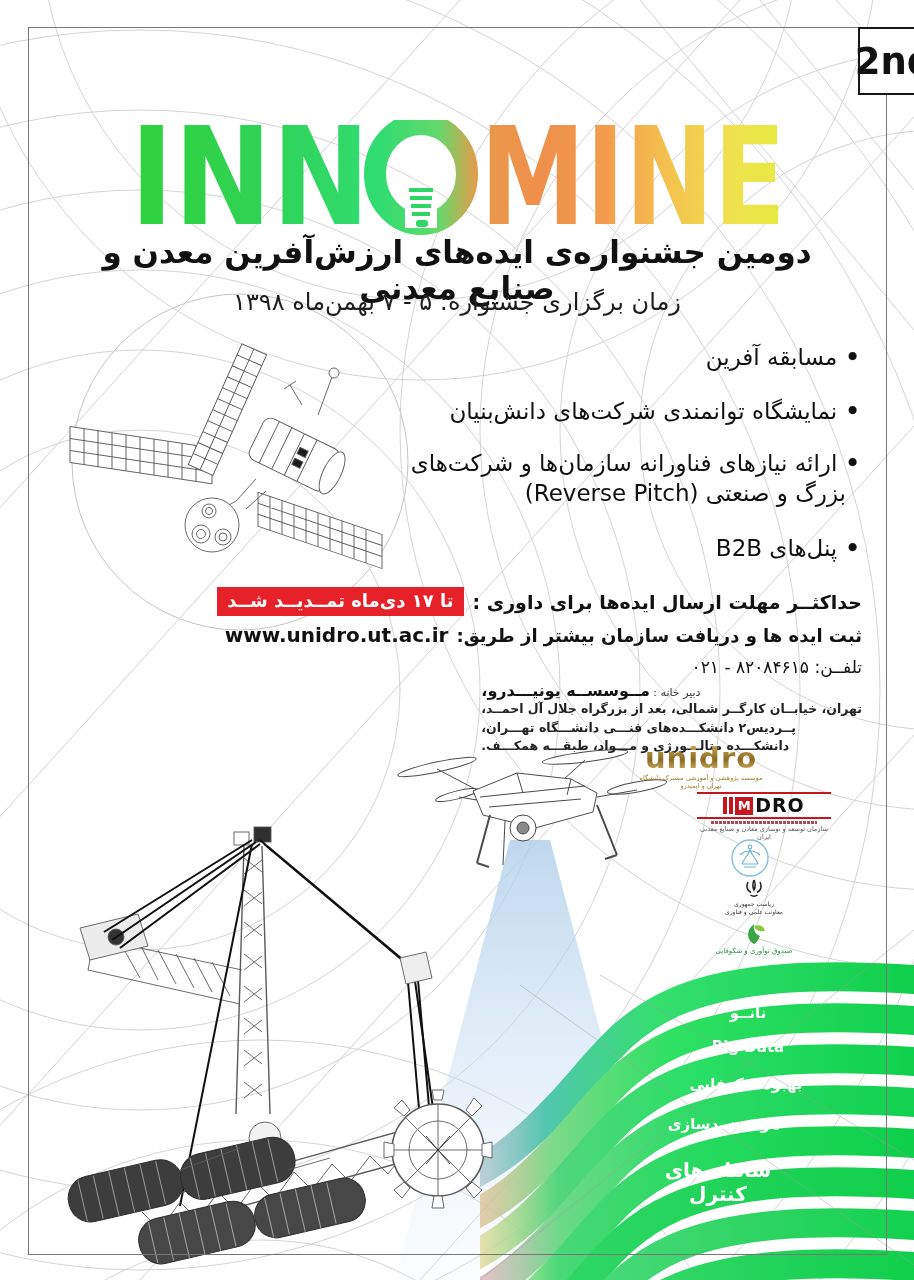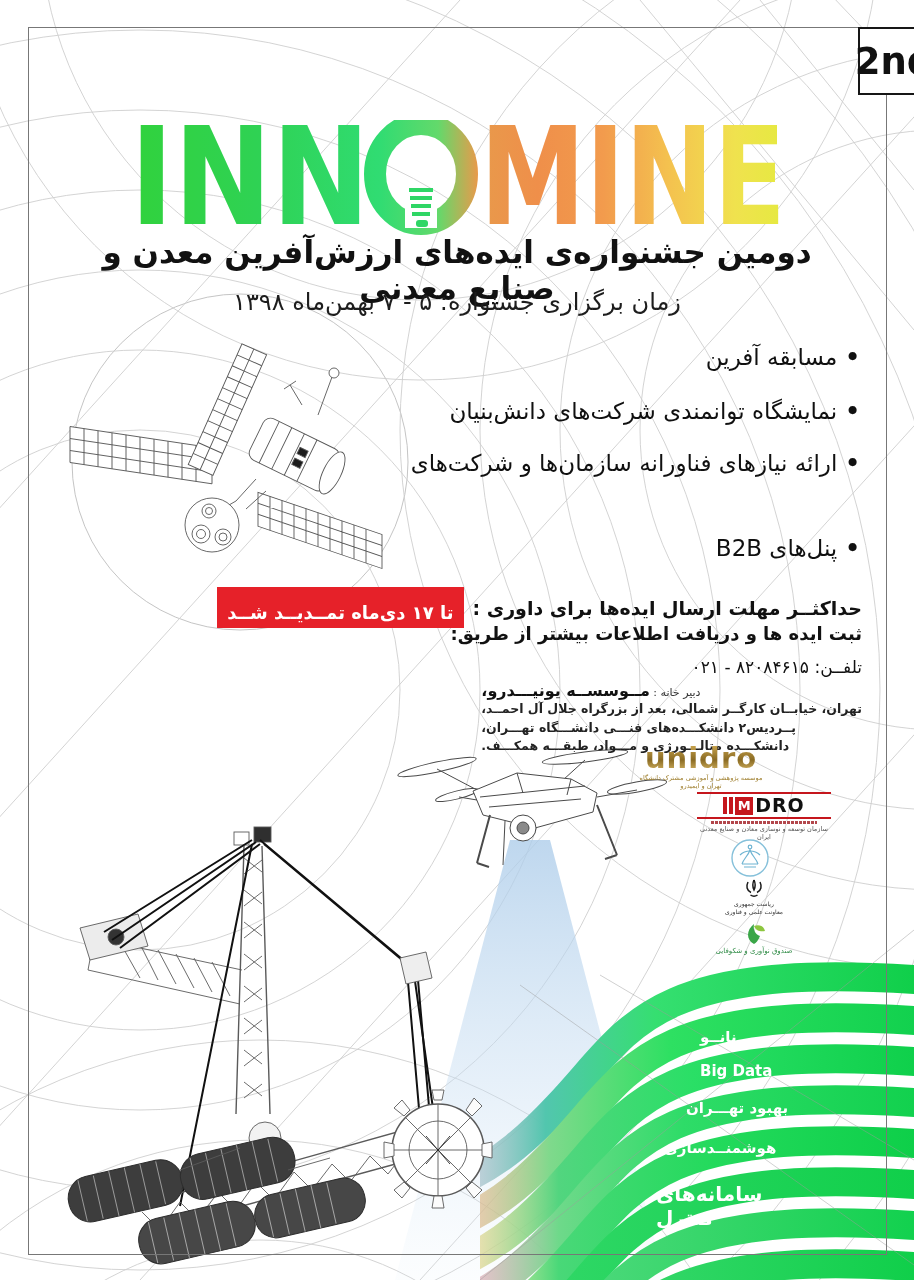--- a/index.html
+++ b/index.html
@@ -14,21 +14,21 @@
   
   #logo-svg{left:128px;top:120px;z-index:5;}
   #title{left:70px;right:70px;top:234px;text-align:center;font-size:31px;font-weight:bold;z-index:5;direction:rtl;}
   #dateline{left:120px;right:120px;top:288px;text-align:center;font-size:24px;color:#1d1d1d;z-index:5;direction:rtl;}
   
   .bullet{right:54px;text-align:right;direction:rtl;font-size:23px;color:#101010;z-index:5;line-height:30px;}
   .bullet::before{content:"• ";font-weight:bold;}
   
   #deadline{top:587px;right:52px;display:flex;direction:rtl;align-items:center;gap:9px;z-index:5;}
   #deadline .lbl{font-size:19px;font-weight:bold;}
-  #deadline .hl{background:#e62129;color:#fff;font-size:18px;font-weight:bold;padding:15px 10px 5px;}
+  #deadline .hl{background:#e62129;color:#fff;font-size:18px;font-weight:bold;padding:3px 10px 5px;}
   #register{top:623px;right:52px;display:flex;direction:rtl;align-items:center;gap:8px;z-index:5;}
   #register .lbl{font-size:18px;font-weight:bold;}
   #register .url{font-size:20px;font-weight:bold;direction:ltr;}
   #phone{top:657px;right:52px;direction:rtl;font-size:17px;z-index:5;}
   #address{top:681px;right:52px;direction:rtl;text-align:left;z-index:5;color:#222;}
   #address .l1{font-size:11px;color:#333;}
   #address .l1 b{font-size:16px;color:#111;}
   #address .ln{font-size:12.5px;line-height:18.5px;font-weight:bold;}
   
   #unidro{left:636px;top:745px;width:130px;text-align:center;z-index:5;}
@@ -39,21 +39,21 @@
   #imidro .box{border-top:2px solid #c5161d;border-bottom:2px solid #c5161d;display:flex;align-items:center;justify-content:center;gap:2px;padding:2px 4px;}
   #imidro .bar{width:4px;height:17px;background:#c5161d;}
   #imidro .mbox{width:18px;height:18px;background:#c5161d;color:#fff;font-weight:bold;font-size:13px;display:flex;align-items:center;justify-content:center;}
   #imidro .dro{font-size:19px;font-weight:bold;color:#111;letter-spacing:1px;line-height:19px;}
   #imidro .sub-en{height:3px;margin:2px 14px 1px;background:repeating-linear-gradient(90deg,#b3474c 0 3px,#fff 3px 4px);}
   #imidro .sub-fa{font-size:6.5px;color:#555;direction:rtl;}
   .seal{z-index:5;text-align:center;}
   .seal .cap{font-size:6px;color:#333;direction:rtl;line-height:7.5px;}
   .seal .cap.green{color:#2e8b45;font-size:7px;}
   
-  .wave-label{z-index:5;color:#fff;font-weight:bold;text-align:left;direction:rtl;margin-top:24px;}
+  .wave-label{z-index:5;color:#fff;font-weight:bold;text-align:center;direction:rtl;}
   
   #bg-svg{left:0;top:0;z-index:0;}
   #beam-svg{left:395px;top:838px;z-index:1;}
   #waves-svg{left:480px;top:950px;z-index:2;}
   #overlay-lines{left:0;top:0;z-index:3;}
   #satellite-svg{left:60px;top:333px;z-index:4;}
   #excavator-svg{left:30px;top:818px;z-index:4;}
   #drone-svg{left:385px;top:735px;z-index:4;}
 </style>
 </head>
@@ -315,32 +315,34 @@
   <div id="dateline" class="abs">زمان برگزاری جشنواره: ۵ - ۷ بهمن‌ماه ۱۳۹۸</div>
 
   <div class="abs bullet" style="top:342px">
     <span>مسابقه آفرین</span>
   </div>
   <div class="abs bullet" style="top:396px">
     <span>نمایشگاه توانمندی شرکت‌های دانش‌بنیان</span>
   </div>
   <div class="abs bullet" style="top:448px">
     <span>ارائه نیازهای فناورانه سازمان‌ها و شرکت‌های</span>
+    <div style="padding-right:14px">بزرگ و صنعتی (Reverse Pitch)</div>
   </div>
   <div class="abs bullet" style="top:533px">
     <span>پنل‌های B2B</span>
   </div>
 
   <div id="deadline" class="abs">
     <span class="lbl">حداکثــر مهلت ارسال ایده‌ها برای داوری :</span>
     <span class="hl">تا ۱۷ دی‌ماه تمــدیــد شــد</span>
   </div>
 
   <div id="register" class="abs">
-    <span class="lbl">ثبت ایده ها و دریافت اطلاعات بیشتر از طریق:</span>
+    <span class="lbl">ثبت ایده ها و دریافت سازمان بیشتر از طریق:</span>
+    <span class="url">www.unidro.ut.ac.ir</span>
   </div>
 
   <div id="phone" class="abs">تلفــن: ۸۲۰۸۴۶۱۵ - ۰۲۱</div>
 
   <div id="address" class="abs">
     <div class="l1">
       <span>دبیر خانه :</span>
       <b>مــوسســه یونیـــدرو،</b>
     </div>
     <div class="ln">تهران، خیابــان کارگــر شمالی، بعد از بزرگراه جلال آل احمــد،</div>
@@ -392,20 +394,20 @@
   <div class="abs seal" style="left:712px;top:920px;width:84px">
     <svg width="28" height="28" viewBox="0 0 28 28" style="margin:0 auto">
       <path d="M14,24 C6,20 6,10 14,4 C13,10 15,14 20,16 C18,21 16,23 14,24 Z" fill="#3aa648"></path>
       <path d="M14,6 C19,4 24,6 25,11 C21,12 16,11 14,6 Z" fill="#8dc63f"></path>
     </svg>
     <div class="cap green">صندوق نوآوری و شکوفایی</div>
   </div>
 
   <div class="abs wave-label" style="left:700px;top:1004px;width:96px;font-size:15px">نانــو</div>
   <div class="abs wave-label" style="left:700px;top:1038px;width:96px;font-size:15px;direction:ltr">Big Data</div>
-  <div class="abs wave-label" style="left:686px;top:1075px;width:120px;font-size:15px">بهبود تهـــران</div>
+  <div class="abs wave-label" style="left:686px;top:1075px;width:120px;font-size:15px">بهبود شکوفایی</div>
   <div class="abs wave-label" style="left:664px;top:1115px;width:120px;font-size:15px">هوشمنــدسازی</div>
   <div class="abs wave-label" style="left:656px;top:1158px;width:124px;font-size:20px">سامانه‌های کنترل</div>
 
   <div id="frame" class="abs"></div>
   <div id="badge" class="abs">2nd</div>
 
 </div>
 
 </body></html>

